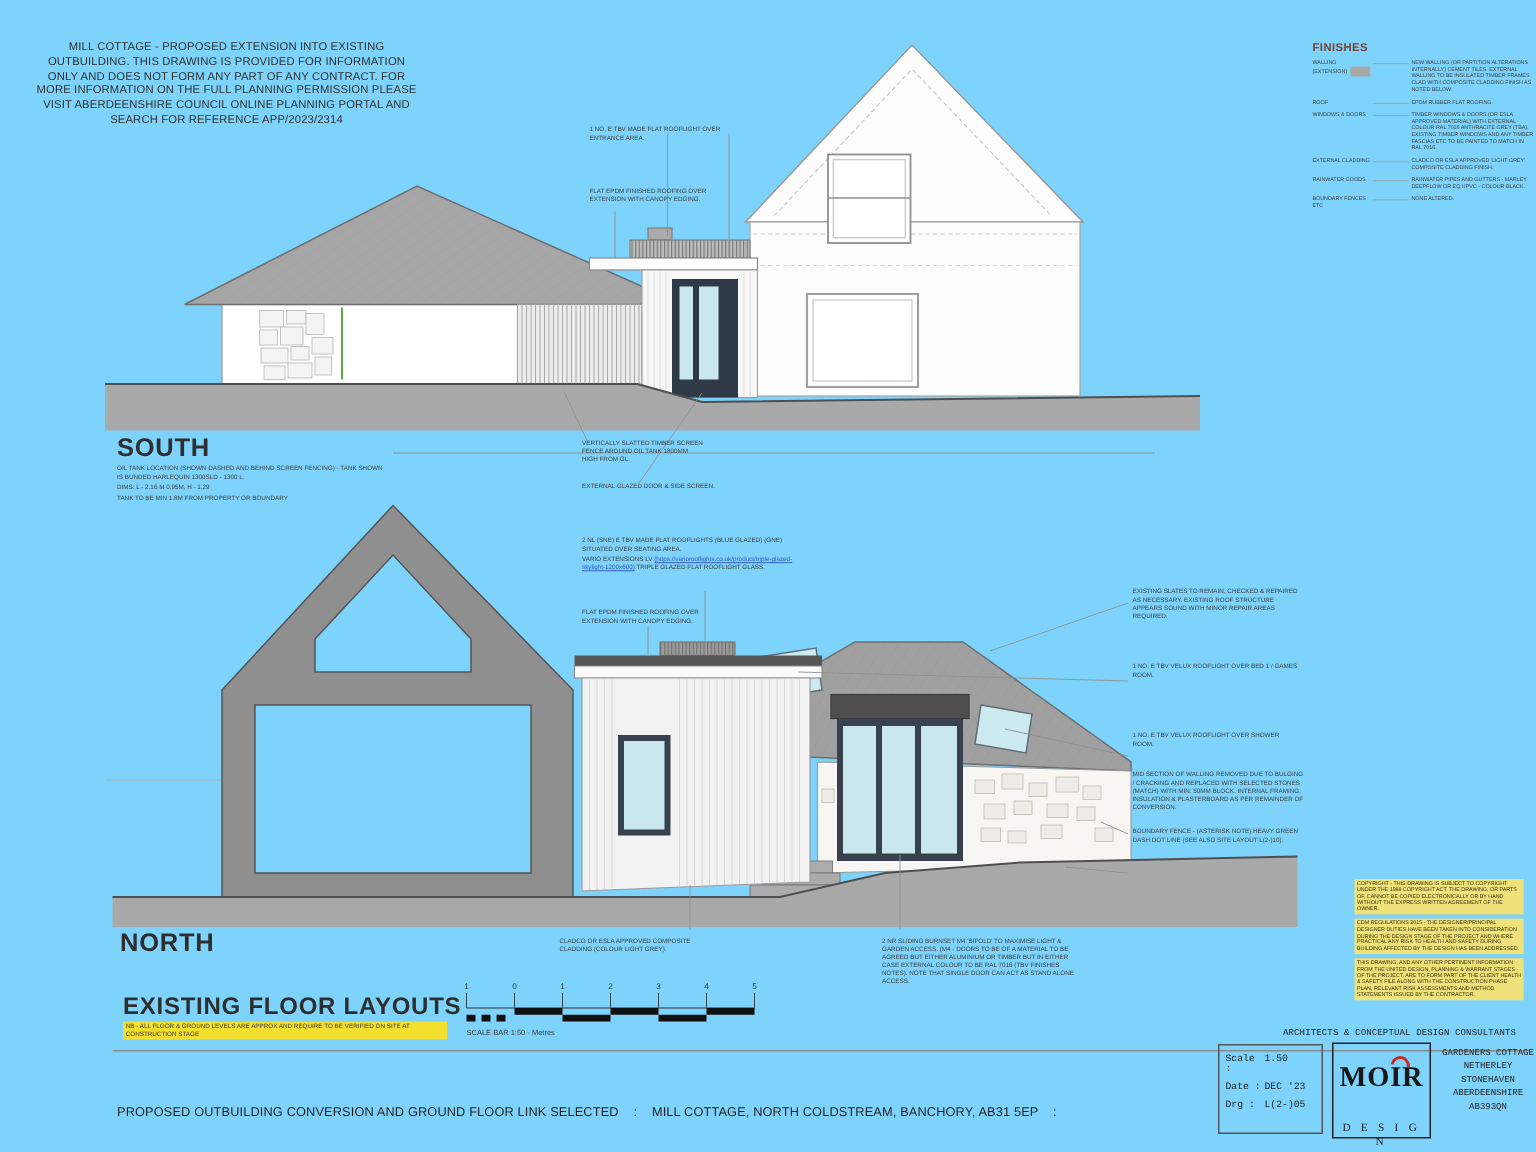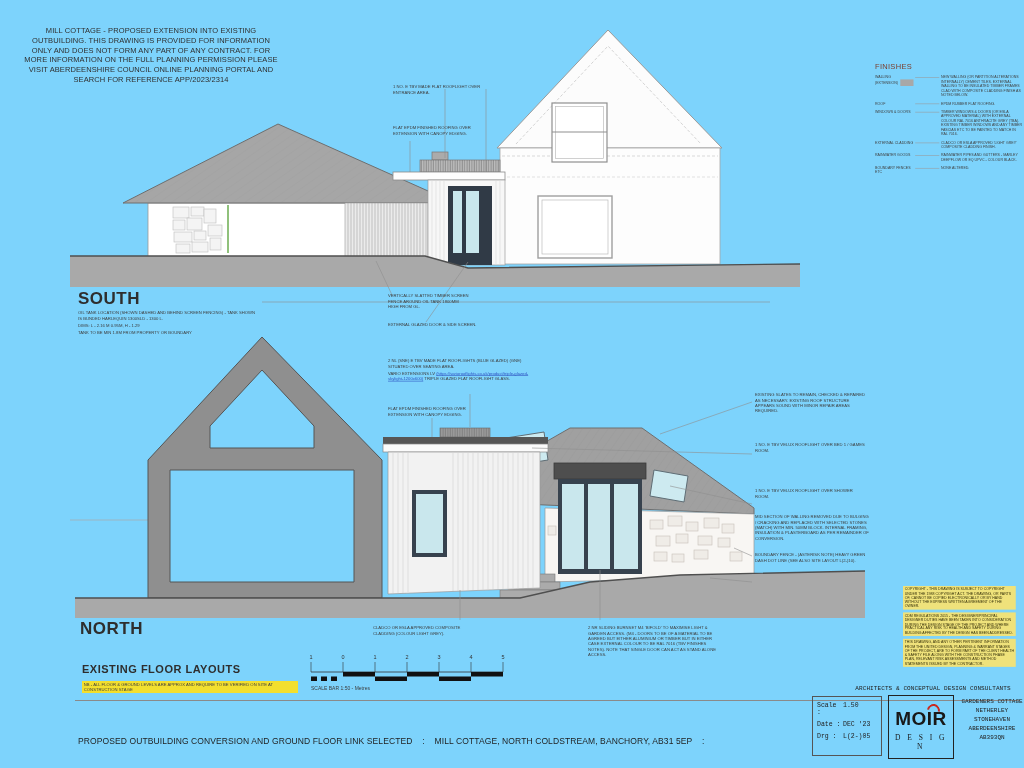--- a/index.html
+++ b/index.html
@@ -9,45 +9,45 @@
   
   .disclaimer{left:22px;top:26px;width:258px;font-size:7.5px;line-height:1.3;text-align:center;
               color:#2f2f2f;letter-spacing:.1px;}
   .h-big{font-size:17px;font-weight:bold;letter-spacing:.5px;color:#2e2e2e;}
   
   .ann{position:absolute;transform:scale(.6);transform-origin:0 0;font-size:7px;line-height:1.3;
        color:#3d3d3d;}
   .ann p{margin:0 0 3px 0;}
   .link-blue{text-decoration:underline;}
   
-  .fin-title{font-size:7.5px;font-weight:normal;letter-spacing:.3px;margin-top:35px;}
+  .fin-title{font-size:7.5px;font-weight:bold;letter-spacing:.3px;}
   .fin-body{transform:scale(.55);transform-origin:0 0;width:270px;font-size:6.5px;line-height:1.25;color:#3f3f3f;}
   .fin-row{display:flex;align-items:flex-start;margin-bottom:7px;}
   .fin-label{width:70px;flex:none;}
   .fin-lead{flex:1;border-top:1px solid #9a9a9a;margin:4px 3px 0 3px;}
   .fin-desc{width:150px;flex:none;}
   .swatch{display:inline-block;width:24px;height:12px;vertical-align:middle;margin-left:4px;}
   
   .legal{left:903px;top:586px;width:205px;transform:scale(.55);transform-origin:0 0;
          font-size:6.5px;line-height:1.2;color:#35300a;}
   .legal p{margin:0 0 5px 0;padding:2px 3px;}
   .note-hl{display:inline-block;padding:1px 3px;}
   
   .tb-consult{left:843px;top:685px;width:180px;font-family:"Liberation Mono",monospace;
               font-size:6px;text-align:center;color:#222;letter-spacing:.1px;}
   .tb-table{left:812px;top:696px;width:68px;height:58px;border:1px solid #555;
             font-family:"Liberation Mono",monospace;font-size:6.5px;color:#222;}
   .tb-row{display:flex;padding:5px 4px 0 4px;}
   .tb-row span:first-child{width:26px;flex:none;}
   .tb-logo{left:888px;top:695px;width:64px;height:62px;border:1.5px solid #222;text-align:center;}
-  .logo-main{font-family:Liberation Sans, sans-serif;font-weight:bold;font-size:19px;color:#181818;
+  .logo-main{font-family:Liberation Serif, serif;font-weight:bold;font-size:19px;color:#181818;
              margin-top:12px;letter-spacing:.5px;position:relative;}
   .logo-swoosh{position:absolute;top:-4px;right:13px;width:9px;height:9px;border:2.2px solid transparent;
                border-top-color:#c92a21;border-right-color:#c92a21;border-radius:50%;transform:rotate(-35deg);}
-  .logo-sub{font-family:"Liberation Serif",serif;font-size:7.5px;letter-spacing:2.5px;color:#181818;margin-top:3px;}
+  .logo-sub{font-family:"Liberation Serif",serif;font-size:7.5px;letter-spacing:2.5px;color:#181818;margin-top:17px;}
   .tb-addr{left:952px;top:697px;width:80px;font-family:"Liberation Mono",monospace;font-size:6px;
            line-height:1.5;text-align:center;color:#222;}
   
   .footer-line{left:78px;top:709px;width:700px;font-size:8.5px;line-height:1.5;color:#1f1f1f;
                white-space:pre-wrap;letter-spacing:.1px;}
   .hline{position:absolute;background:#8a8a8a;height:1px;}
   .scale-caption{font-size:5px;color:#3d3d3d;}
 </style>
 </head>
 <body>
@@ -324,21 +324,21 @@
 
   <div class="abs h-big" style="left:80px;top:619px;">NORTH</div>
   <div class="ann" style="left:755px;top:392px;width:185px;">EXISTING SLATES TO REMAIN, CHECKED &amp; REPAIRED AS NECESSARY. EXISTING ROOF STRUCTURE APPEARS SOUND WITH MINOR REPAIR AREAS REQUIRED.</div>
   <div class="ann" style="left:755px;top:442px;width:185px;">1 NO. E TBV VELUX ROOFLIGHT OVER BED 1 / GAMES ROOM.</div>
   <div class="ann" style="left:755px;top:488px;width:185px;">1 NO. E TBV VELUX ROOFLIGHT OVER SHOWER ROOM.</div>
   <div class="ann" style="left:755px;top:514px;width:190px;">MID SECTION OF WALLING REMOVED DUE TO BULGING / CRACKING AND REPLACED WITH SELECTED STONES (MATCH) WITH MIN. 50MM BLOCK. INTERNAL FRAMING, INSULATION &amp; PLASTERBOARD AS PER REMAINDER OF CONVERSION.</div>
   <div class="ann" style="left:755px;top:552px;width:185px;">BOUNDARY FENCE - (ASTERISK NOTE) HEAVY GREEN DASH DOT LINE (SEE ALSO SITE LAYOUT L(2-)10).</div>
   <div class="ann" style="left:373px;top:625px;width:180px;">CLADCO OR ESLA APPROVED COMPOSITE CLADDING (COLOUR LIGHT GREY).</div>
   <div class="ann" style="left:588px;top:625px;width:215px;">2 NR SLIDING BURNSET M4 'BIFOLD' TO MAXIMISE LIGHT &amp; GARDEN ACCESS. (M4 - DOORS TO BE OF A MATERIAL TO BE AGREED BUT EITHER ALUMINIUM OR TIMBER BUT IN EITHER CASE EXTERNAL COLOUR TO BE RAL 7016 (TBV FINISHES NOTES). NOTE THAT SINGLE DOOR CAN ACT AS STAND ALONE ACCESS.</div>
 
-  <div class="abs h-big" style="left:82px;top:663px;font-size:11px;">EXISTING FLOOR LAYOUTS</div>
+  <div class="abs h-big" style="left:82px;top:663px;font-size:16px;">EXISTING FLOOR LAYOUTS</div>
   <div class="ann" style="left:82px;top:681px;width:360px;">
     <span class="note-hl" style="background:#f3df2e;">NB - ALL FLOOR &amp; GROUND LEVELS ARE APPROX AND REQUIRE TO BE VERIFIED ON SITE AT CONSTRUCTION STAGE</span>
   </div>
 
   <svg class="abs" style="left:303px;top:648px;" width="210" height="46" viewBox="0 0 210 46">
     <line x1="8" y1="24" x2="200" y2="24" stroke="#333333" stroke-width="0.8"></line>
     <g stroke="#333333" stroke-width="0.6">
       <line x1="8" y1="14" x2="8" y2="24"></line>
         <line x1="40" y1="14" x2="40" y2="24"></line>
         <line x1="72" y1="14" x2="72" y2="24"></line>

